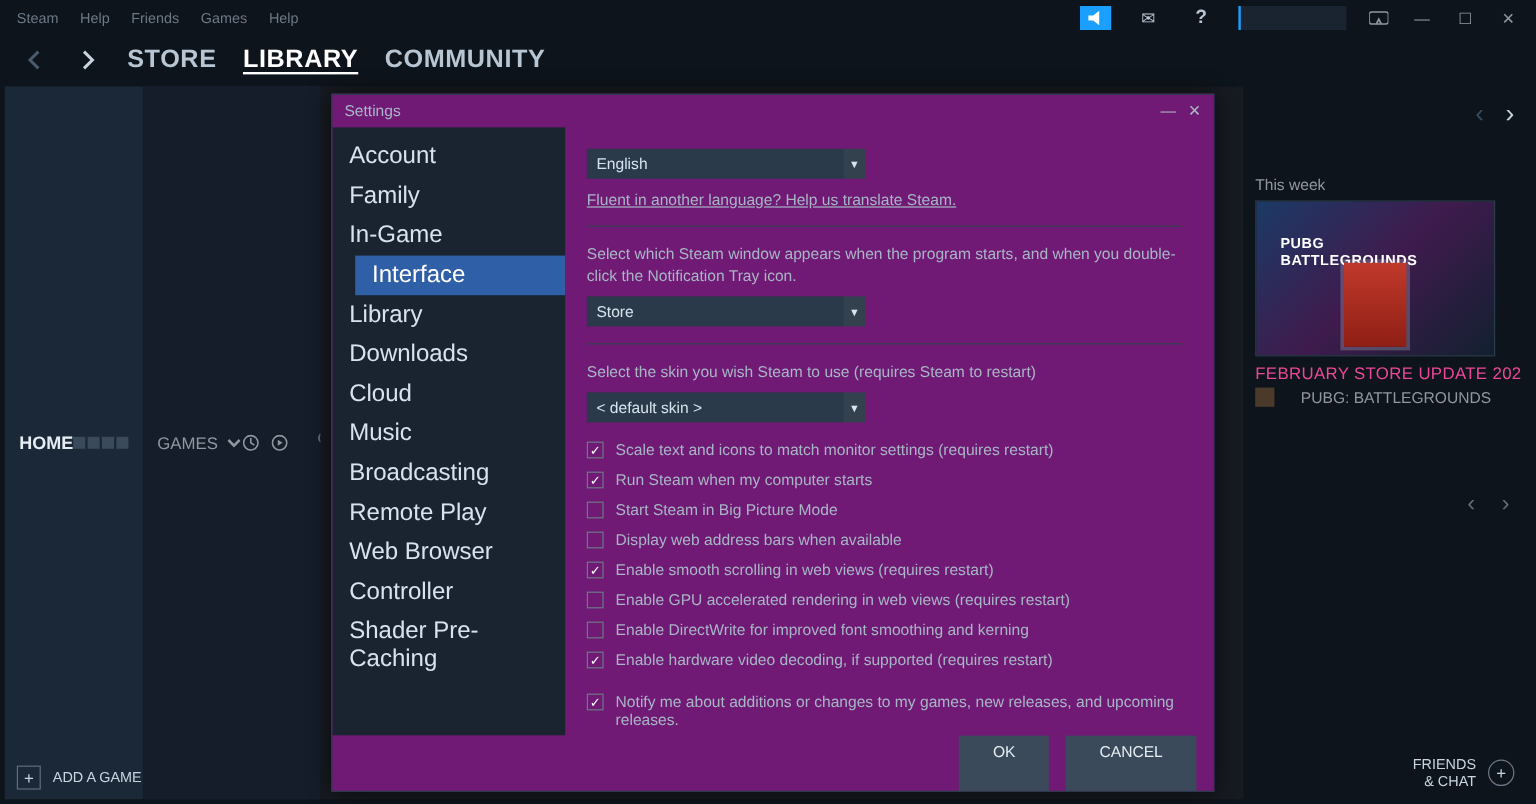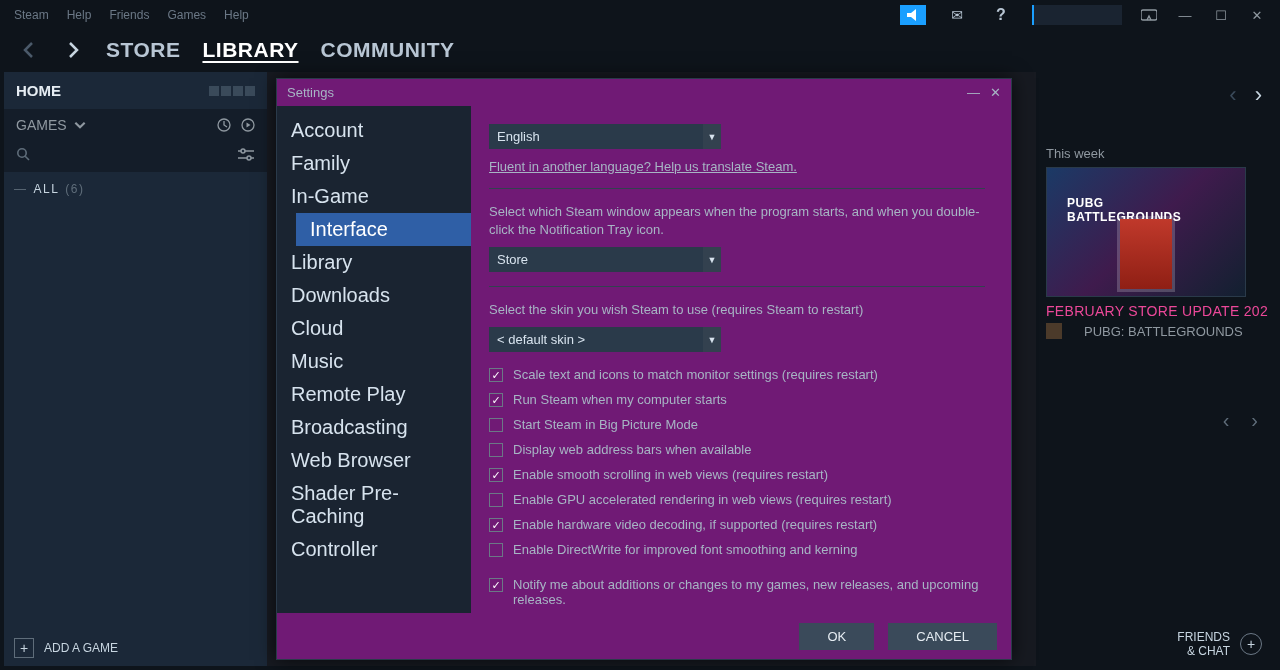--- a/index.html
+++ b/index.html
@@ -20,21 +20,21 @@
 .bignav { height:40px; display:flex; align-items:center; gap:22px; padding:0 18px; font-size:21px; font-weight:bold; color:#b8c6d4; letter-spacing:0.5px; }
 .bignav .arrow { width:22px; height:22px; display:flex; align-items:center; justify-content:center; color:#4b5a6a; }
 .bignav .arrow.active { color:#c7d5e0; }
 .bignav .navitem { cursor:pointer; }
 .bignav .navitem.active { color:#fff; text-decoration:underline; text-underline-offset:4px; }
 
 
 .workspace { position:absolute; top:72px; left:4px; right:4px; bottom:4px; display:flex; }
 
 
-.leftpanel { width:263px; background:#1b2838; display:flex; flex-direction:column; }
+.leftpanel { width:263px; background:#1b2838; display:flex; flex-direction:row; }
 .lp-head { display:flex; align-items:center; justify-content:space-between; padding:10px 12px; font-size:15px; font-weight:bold; color:#e6edf3; }
 .lp-head .grid-ico { display:flex; gap:2px; }
 .lp-head .grid-ico span { width:10px; height:10px; background:#3a4a5a; display:block; }
 .lp-games-row { display:flex; align-items:center; justify-content:space-between; padding:8px 12px; font-size:14px; color:#8f98a0; background:#141d29; }
 .lp-games-row .gleft { display:flex; align-items:center; gap:6px; }
 .lp-games-row .gright { display:flex; align-items:center; gap:10px; }
 .lp-games-row svg { width:14px; height:14px; }
 .lp-search { display:flex; align-items:center; justify-content:space-between; padding:6px 12px; background:#141d29; }
 .lp-search .s-ico { color:#5f6d7a; font-size:16px; }
 .lp-search .filter-ico svg{ width:18px; height:14px; }
@@ -79,21 +79,21 @@
 .dlg-content { flex:1; padding:10px 26px 0 18px; font-size:13px; color:#a7b5c4; overflow:hidden; }
 .dlg-content .desc { line-height:18px; }
 .dlg-content .hr { border-top:1px solid #33414f; margin:14px 0; }
 .combo { margin-top:8px; display:flex; width:232px; }
 .combo .cval { flex:1; background:#2a3a4a; padding:5px 8px; color:#d7e3ee; }
 .combo .car { width:18px; background:#33414f; display:flex; align-items:center; justify-content:center; color:#d7e3ee; font-size:9px;}
 .linky { color:#a7b5c4; text-decoration:underline; display:inline-block; margin-top:10px; }
 .chkrow { display:flex; align-items:flex-start; gap:10px; padding:5px 0; }
 .chkrow .cbox { width:14px; height:14px; border:1px solid #6b7886; display:flex; align-items:center; justify-content:center; font-size:11px; color:#fff; flex-shrink:0; margin-top:1px;}
 .chkrow .cbox.on::after{ content:"✓"; }
-.dlg-foot { height:46px; display:flex; align-items:center; justify-content:flex-end; gap:14px; padding:0 14px;}
+.dlg-foot { height:46px; display:flex; justify-content:flex-end; gap:14px; padding:0 14px;}
 .dlg-foot .btn { background:#3a4a5a; color:#e6edf3; font-size:13px; padding:6px 28px; cursor:pointer;}
 </style>
 </head>
 <body>
 
 <div class="menubar">
   <span>Steam</span>
   <span>Help</span>
   <span>Friends</span>
   <span>Games</span>
@@ -236,25 +236,25 @@
   <div class="dlg-body">
     <div class="dlg-cats" id="cats">
         <div>Account</div>
         <div>Family</div>
         <div>In-Game</div>
         <div class="sel">Interface</div>
         <div>Library</div>
         <div>Downloads</div>
         <div>Cloud</div>
         <div>Music</div>
+        <div>Broadcasting</div>
         <div>Remote Play</div>
-        <div>Broadcasting</div>
         <div>Web Browser</div>
+        <div>Controller</div>
         <div>Shader Pre-Caching</div>
-        <div>Controller</div>
       </div>
     <div class="dlg-content">
       <div class="combo">
         <div class="cval">English</div>
         <div class="car">▼</div>
       </div>
       <a class="linky">Fluent in another language? Help us translate Steam.</a>
       <div class="hr"></div>
 
       <div class="desc">Select which Steam window appears when the program starts, and when you double-click the Notification Tray icon.</div>
@@ -289,26 +289,26 @@
           </div>
           <div class="chkrow">
             <span class="cbox on"></span>
             <span>Enable smooth scrolling in web views (requires restart)</span>
           </div>
           <div class="chkrow">
             <span class="cbox"></span>
             <span>Enable GPU accelerated rendering in web views (requires restart)</span>
           </div>
           <div class="chkrow">
-            <span class="cbox on"></span>
-            <span>Enable hardware video decoding, if supported (requires restart)</span>
-          </div>
-          <div class="chkrow">
             <span class="cbox"></span>
             <span>Enable DirectWrite for improved font smoothing and kerning</span>
+          </div>
+          <div class="chkrow">
+            <span class="cbox on"></span>
+            <span>Enable hardware video decoding, if supported (requires restart)</span>
           </div>
           <div style="height: 10px;"></div>
           <div class="chkrow">
             <span class="cbox on"></span>
             <span>Notify me about additions or changes to my games, new releases, and upcoming releases.</span>
           </div>
         </div>
 
       
     </div>

